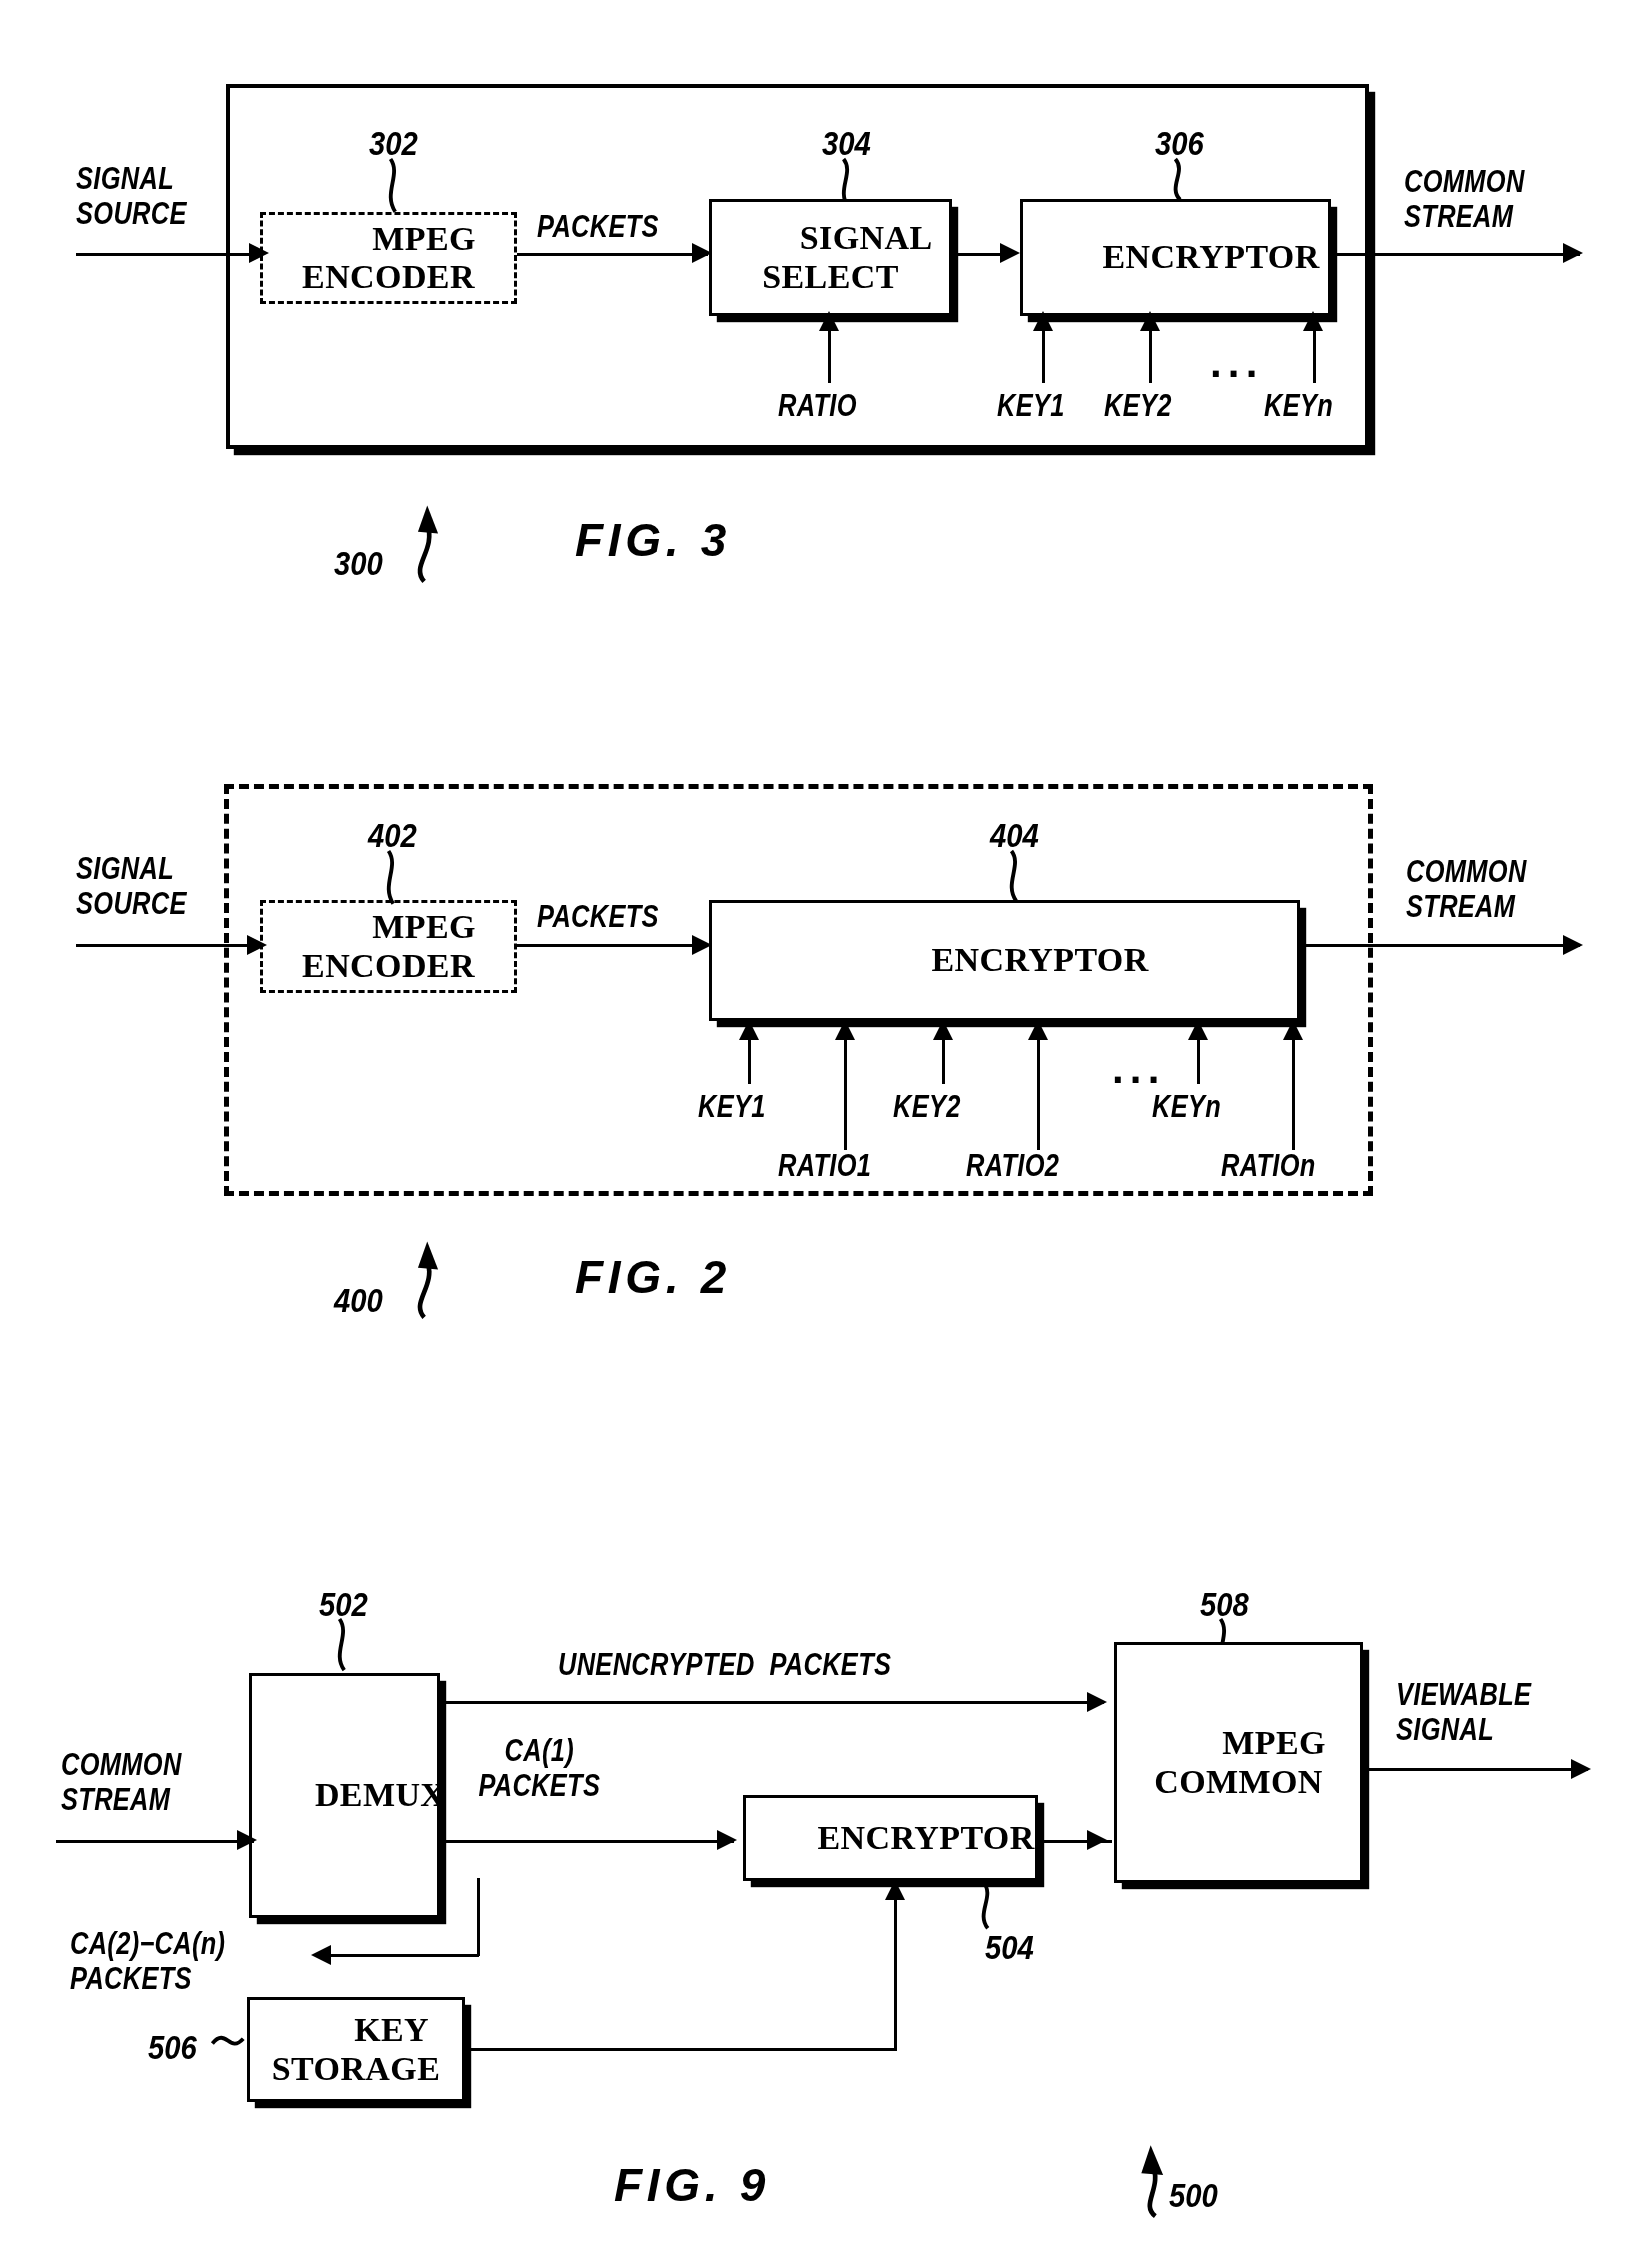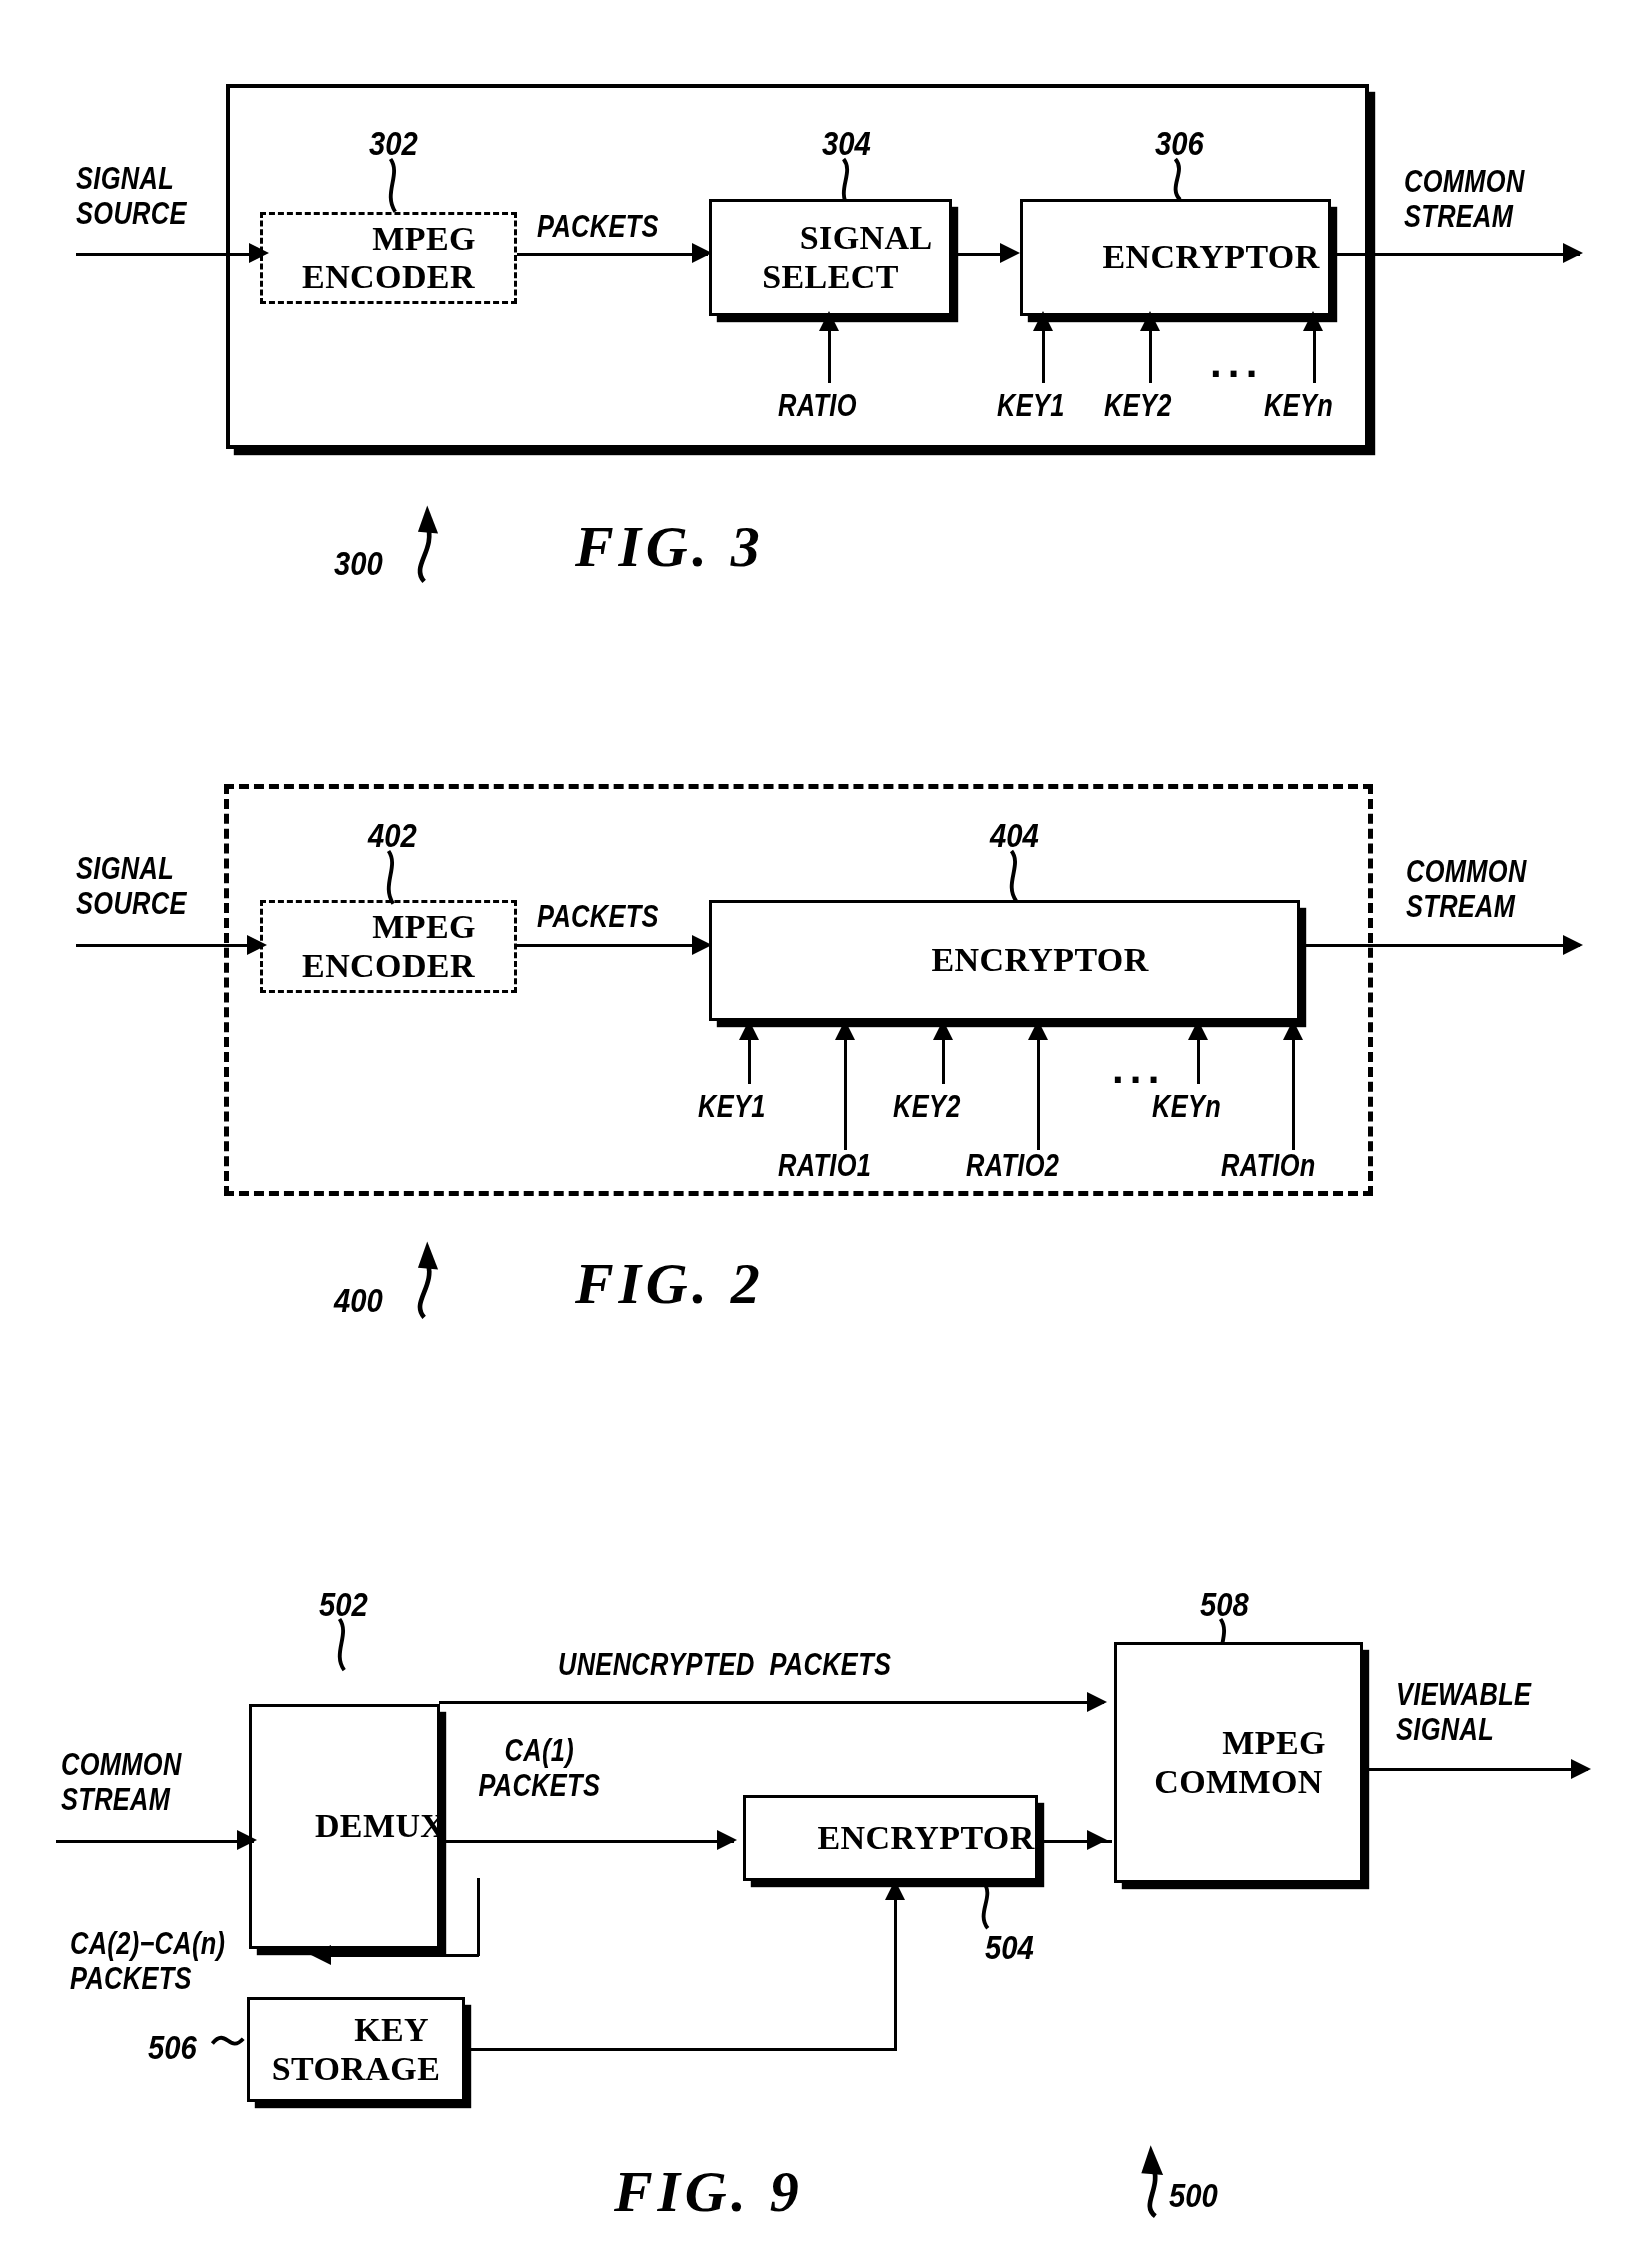--- a/index.html
+++ b/index.html
@@ -58,24 +58,24 @@
     font-size: 34px;
     line-height: 1.12;
     text-align: center;
     white-space: pre;
     letter-spacing: 0.4px;
   }
 
   
   .figcap {
     position: absolute;
-    font-family: Liberation Serif, serif;
+    font-family: Liberation Sans, sans-serif;
     font-style: italic;
     font-weight: 700;
-    font-size: 58px;
+    font-size: 46px;
     letter-spacing: 4.7px;
     white-space: pre;
     color: #000;
     text-align: right;
   }
 
   
   .box {
     position: absolute;
     border: 3.9px solid #000;
@@ -309,21 +309,21 @@
     <div class="figcap" style="left:575px; top:1250px;"><span>FIG. 2</span></div>
   </div>
 
   <div>
 
     <div class="ref" style="left:315px; top:1585px;"><span>502</span></div>
     <svg class="leader" style="left:330px; top:1619px; width:47px; height:62px;" viewBox="0 0 60 80" width="47" height="62">
       <path d="M12,0 C26,20 2,44 18,66" stroke="#000" stroke-width="5" fill="none"></path>
     </svg>
 
-    <div class="box" style="left:249px; top:1673px; width:191px; height:245px;margin-top:31px;">
+    <div class="box" style="left:249px; top:1673px; width:191px; height:245px;">
       <div class="blocktext">
         <span>DEMUX</span>
       </div>
     </div>
 
     <div class="lbl" style="left:61px; top:1748px;"><span>COMMON</span><br><span>STREAM</span></div>
     <div class="hline" style="left:56px; top:1840px; width:198px;"></div>
     <div class="arrow-r" style="left:237px; top:1830px;"></div>
 
     <div class="lbl" style="left:558px; top:1648px;"><span>UNENCRYPTED  PACKETS</span></div>

